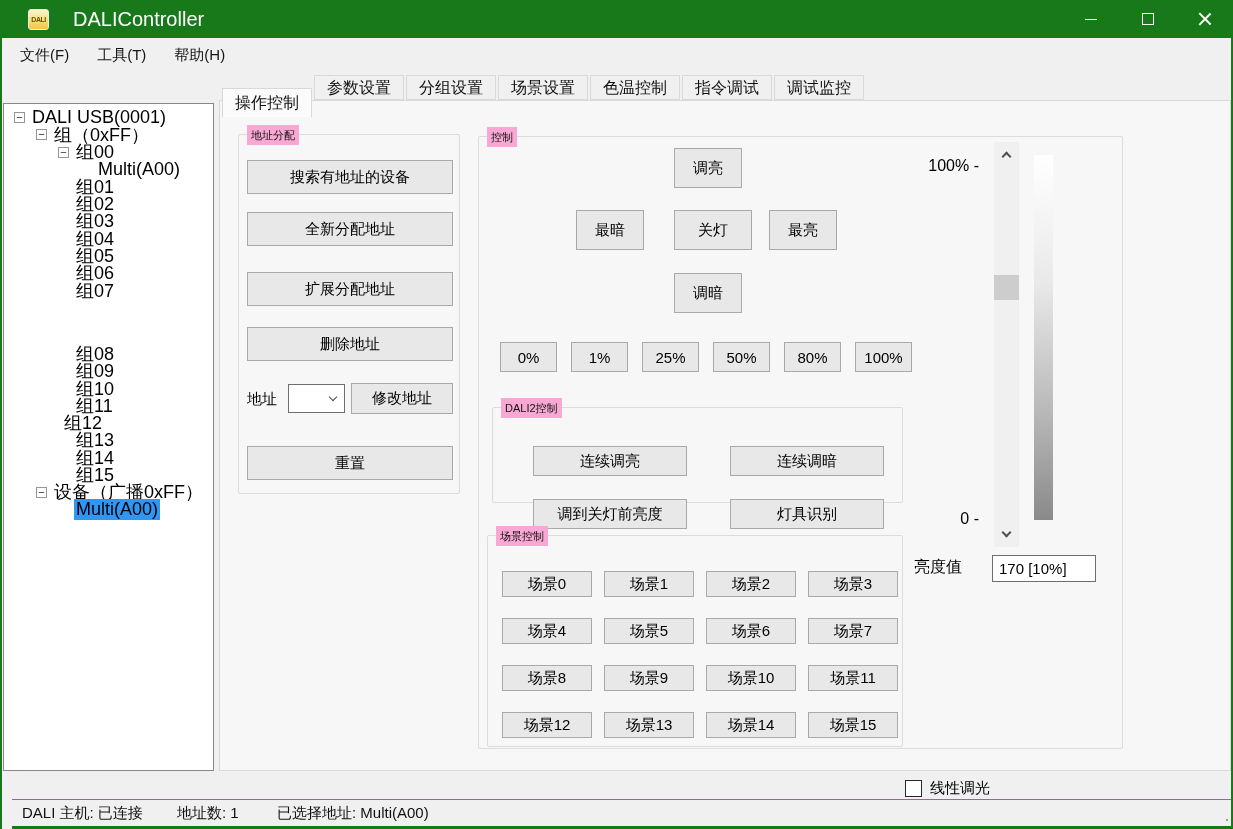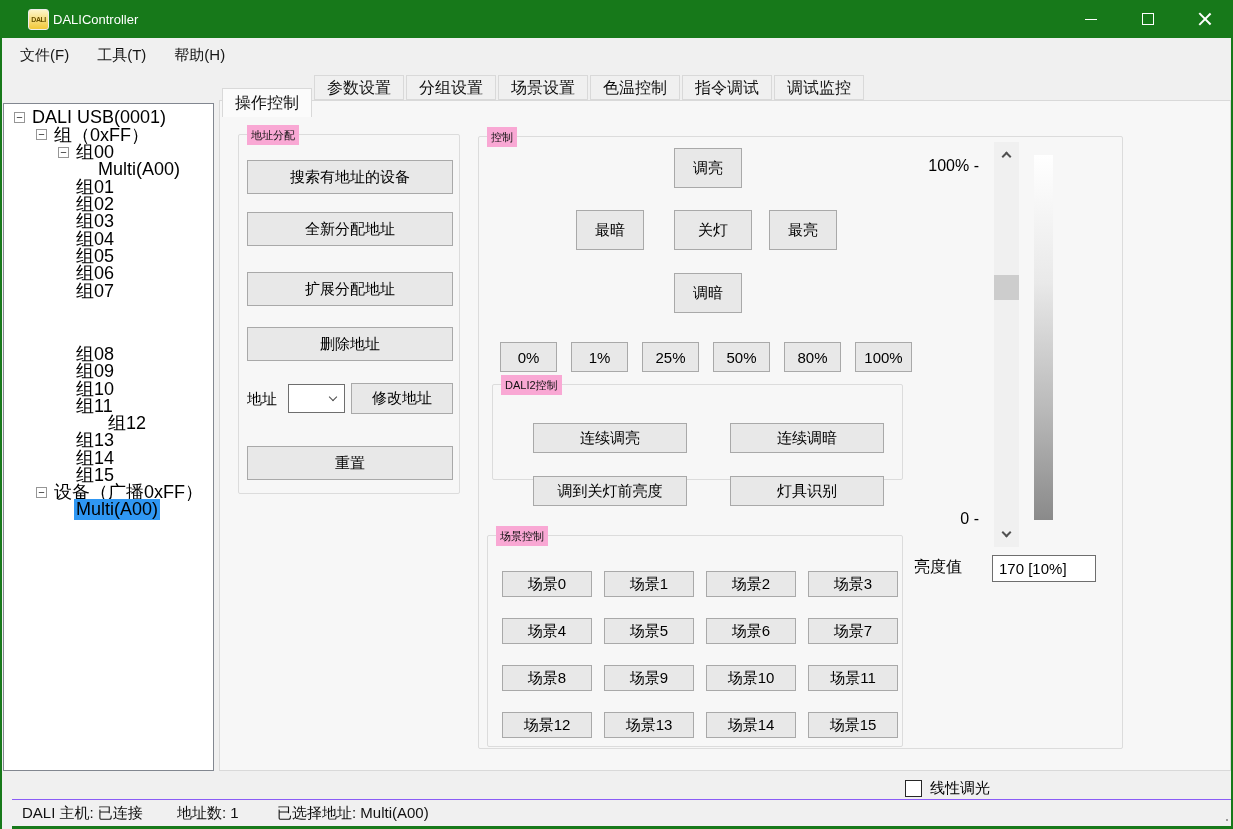--- a/index.html
+++ b/index.html
@@ -3,21 +3,21 @@
 <meta charset="utf-8">
 <style>
   *{margin:0;padding:0;box-sizing:border-box;font-family:"Liberation Sans",sans-serif}
   html,body{width:1233px;height:829px}
   body{position:relative;background:#f0f0f0;overflow:hidden}
 
   
   .titlebar{position:absolute;left:0;top:0;width:100%;height:38px;background:#17791a;display:flex;align-items:center;z-index:10}
   .app-icon{width:21px;height:21px;margin-left:28px;background:linear-gradient(#fdf6c9,#f2c839);border:1px solid #ececec;border-radius:3px;
             display:flex;align-items:center;justify-content:center;font-size:7px;font-weight:bold;color:#6b5200;letter-spacing:-.5px;overflow:hidden}
-  .title-text{color:#fff;font-size:13px;margin-left:4px}
+  .title-text{color:#fff;font-size:20px;margin-left:24px}
   .win-btns{position:absolute;right:0;top:0;height:38px;display:flex}
   .win-btn{width:57px;height:38px;display:flex;align-items:center;justify-content:center}
   .glyph-min{width:12px;height:1px;background:#fff}
   .glyph-max{width:12px;height:12px;border:1px solid #fff}
   .glyph-close{position:relative;width:14px;height:14px}
   .glyph-close::before,.glyph-close::after{content:"";position:absolute;left:6px;top:-1px;width:1.5px;height:16px;background:#fff}
   .glyph-close::before{transform:rotate(45deg)}
   .glyph-close::after{transform:rotate(-45deg)}
 
   
@@ -190,21 +190,21 @@
       <span class="tree-label">组09</span>
     </div>
     <div class="tree-row" style="padding-left: 54px;">
       <span class="tree-slot"></span>
       <span class="tree-label">组10</span>
     </div>
     <div class="tree-row" style="padding-left: 54px;">
       <span class="tree-slot"></span>
       <span class="tree-label">组11</span>
     </div>
-    <div class="tree-row" style="padding-left: 86px;">
+    <div class="tree-row" style="padding-left: 42px;">
       <span class="tree-slot"></span>
       <span class="tree-label">组12</span>
     </div>
     <div class="tree-row" style="padding-left: 54px;">
       <span class="tree-slot"></span>
       <span class="tree-label">组13</span>
     </div>
     <div class="tree-row" style="padding-left: 54px;">
       <span class="tree-slot"></span>
       <span class="tree-label">组14</span>
@@ -263,21 +263,21 @@
 
     <div class="pct-row" id="pct-row">
         <button class="btn pct">0%</button>
         <button class="btn pct">1%</button>
         <button class="btn pct">25%</button>
         <button class="btn pct">50%</button>
         <button class="btn pct">80%</button>
         <button class="btn pct">100%</button>
       </div>
 
-    <div class="group" style="left:13px;top:247px;width:411px;height:96px">
+    <div class="group" style="left:13px;top:270px;width:411px;height:96px">
       <span class="legend">DALI2控制</span>
       <button class="btn abs dali2-b1">连续调亮</button>
       <button class="btn abs dali2-b2">连续调暗</button>
       <button class="btn abs dali2-b3">调到关灯前亮度</button>
       <button class="btn abs dali2-b4">灯具识别</button>
     </div>
 
     <div class="group" style="left:8px;top:398px;width:416px;height:212px">
       <span class="legend">场景控制</span>
       <div class="scene-grid" id="scene-grid">

